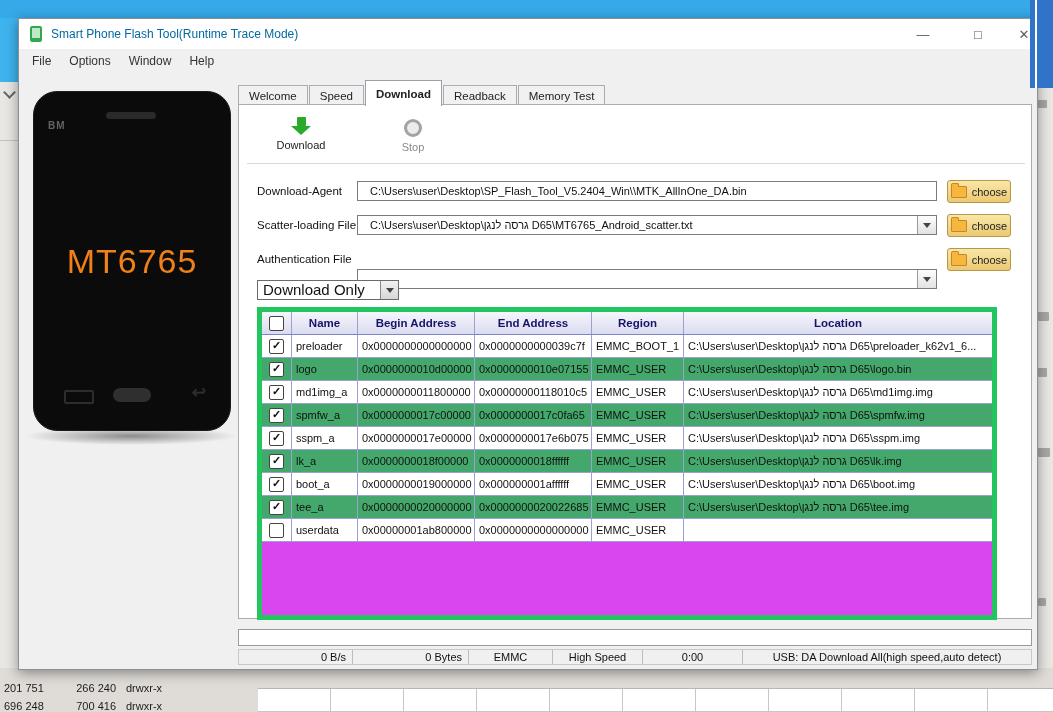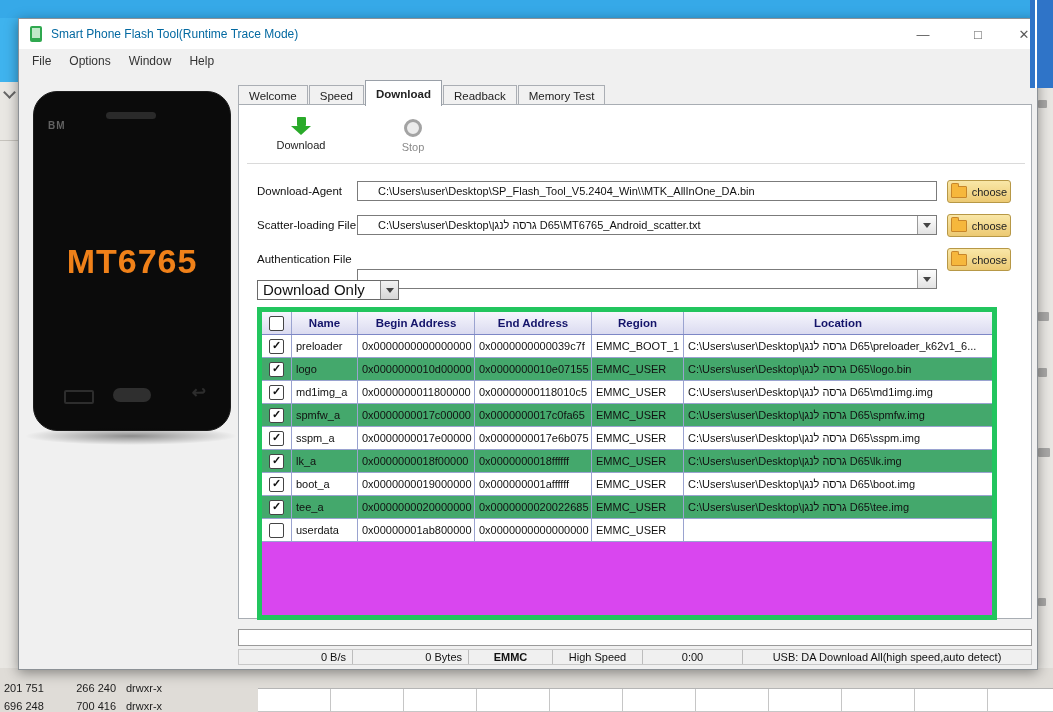--- a/index.html
+++ b/index.html
@@ -37,21 +37,21 @@
   .winbtn{top:5px;width:22px;height:20px;display:flex;align-items:center;justify-content:center;color:#5a5a5a;font-size:13px}
   .btn-min{left:893px}.btn-max{left:948px}.btn-close{left:994px}
 
   .menubar{left:0;top:30px;width:100%;height:24px;display:flex;align-items:center;padding-left:4px;box-sizing:border-box}
   .menu-item{padding:3px 9px;color:#333;font-size:12px}
 
   
   .phone{left:14px;top:72px;width:196px;height:338px;background:#0b0b0b;border-radius:24px;border:1px solid #1d1d1d}
   .speaker{left:72px;top:20px;width:50px;height:7px;background:#2a2a2a;border-radius:4px}
   .phone-brand{left:14px;top:28px;color:#626262;font-size:10px;font-weight:bold;letter-spacing:1px}
-  .phone-model{left:0;top:150px;width:100%;text-align:center;color:#f08119;font-size:34px;font-weight:bold;letter-spacing:1px}
+  .phone-model{left:0;top:150px;width:100%;text-align:center;color:#f08119;font-size:34px;font-weight:normal;letter-spacing:1px}
   .nav-menu{left:30px;top:298px;width:26px;height:10px;border:2px solid #2d2d2d;border-radius:2px}
   .nav-home{left:79px;top:296px;width:38px;height:14px;background:#2f2f2f;border-radius:7px}
   .nav-back{right:24px;top:290px;color:#2d2d2d;font-size:17px;font-weight:bold}
   .phone-shadow{left:6px;top:408px;width:212px;height:18px;border-radius:50%;
                 background:radial-gradient(closest-side,rgba(0,0,0,.42),rgba(0,0,0,0))}
 
   
   .tabs{left:219px;top:64px;height:23px;display:flex;align-items:flex-end}
   .tab{background:#f1f1f1;border:1px solid #aaaeb4;border-bottom:none;padding:3px 10px 3px;font-size:11.5px;
        margin-right:1px;height:14px;line-height:14px;color:#222}
@@ -64,21 +64,21 @@
   .dl-shaft{width:9px;height:9px;background:#2aaa2a;margin:0 auto;border-radius:1px}
   .dl-head{width:0;height:0;border-left:10px solid transparent;border-right:10px solid transparent;border-top:9px solid #2aaa2a;margin:0 auto}
   .tb-label{font-size:11px;color:#222;margin-top:4px}
   .stop-ring{width:12px;height:12px;border:3px solid #a3a3a3;border-radius:50%;background:#ececec;margin:2px auto 0}
   .tb-stop .tb-label{color:#8a8a8a}
   .tb-sep{left:8px;top:58px;width:778px;height:1px;background:#dadada}
 
   
   .flabel{font-size:11.5px;color:#111;white-space:nowrap}
   .tbox{background:#fff;border:1px solid #7b7b7b;height:20px;box-sizing:border-box;overflow:hidden;white-space:nowrap;
-        font-size:11px;line-height:18px;padding:0 20px}
+        font-size:11px;line-height:18px;padding:0 12px}
   .combo{padding-right:20px;position:relative}
   .dd{position:absolute;right:0;top:0;bottom:0;width:18px;background:linear-gradient(#fdfdfd,#e2e2e2);
       border-left:1px solid #9a9a9a;display:flex;align-items:center;justify-content:center}
   .tri{width:0;height:0;border-left:4px solid transparent;border-right:4px solid transparent;border-top:5px solid #444}
   .choose-btn{width:64px;height:23px;display:flex;align-items:center;justify-content:center;gap:5px;
               background:linear-gradient(#f9e7a7,#ecc973);border:1px solid #b79846;border-radius:3px;
               font-size:11px;color:#222;box-sizing:border-box}
   .folder{width:14px;height:10px;background:#f6b73c;border:1px solid #c8862a;border-radius:1px;position:relative}
   .folder::before{content:"";position:absolute;top:-4px;left:-1px;width:6px;height:3px;background:#f6b73c;
                   border:1px solid #c8862a;border-bottom:none;border-radius:2px 2px 0 0}
@@ -105,21 +105,21 @@
       display:inline-flex;align-items:center;justify-content:center}
   .cb .mark{font-size:11px;font-weight:bold;color:#111;line-height:1;margin-top:-1px}
 
   
   .progress{left:219px;top:610px;width:794px;height:17px;background:#fff;border:1px solid #9a9a9a;box-sizing:border-box}
   .statusbar{left:219px;top:630px;width:794px;height:16px;display:flex;background:#f0f0f0;border:1px solid #c8c8c8;
              box-sizing:border-box;font-size:11px;align-items:stretch}
   .seg{border-right:1px solid #bdbdbd;display:flex;align-items:center;padding:0 6px;box-sizing:border-box;white-space:nowrap}
   .seg.right{justify-content:flex-end}
   .seg.center{justify-content:center}
-  .seg.s1{width:114px}.seg.s2{width:116px}.seg.s3{width:84px;font-weight:bold}.seg.s4{width:90px}.seg.s5{width:100px}
+  .seg.s1{width:114px}.seg.s2{width:116px}.seg.s3{width:84px;font-weight:normal}.seg.s4{width:90px}.seg.s5{width:100px}
   .seg.s6{flex:1;border-right:none;justify-content:center}
 </style>
 </head>
 <body>
 
 <div class="abs bg-top"></div>
 <div class="abs bg-left-blue"></div>
 <div class="abs bg-left"></div>
 <div class="abs chev"></div>
 <div class="abs bg-left-line"></div>

